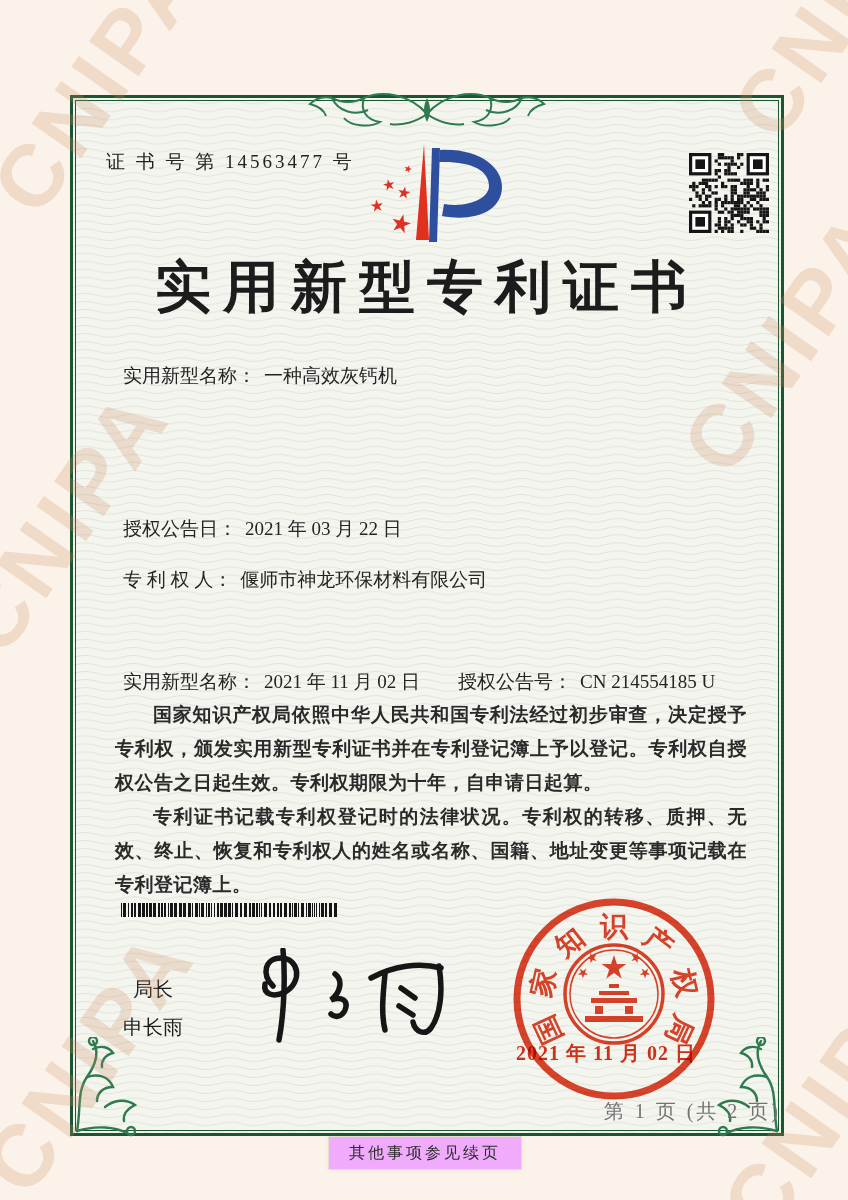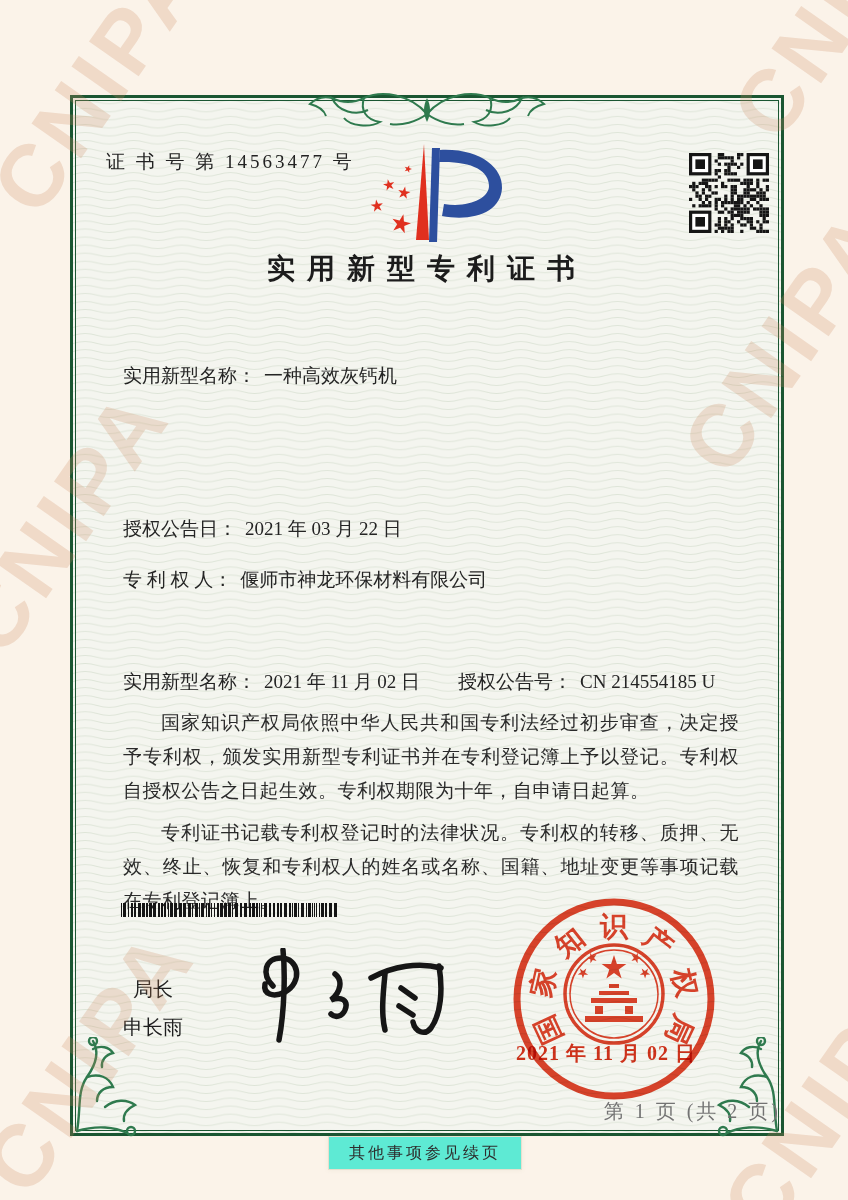--- a/index.html
+++ b/index.html
@@ -12,41 +12,41 @@
   .waves{position:absolute;inset:0;width:100%;height:100%;}
   
   .top-flourish{position:absolute;left:50%;top:-16px;transform:translateX(-50%);}
   .corner-bl{position:absolute;left:-2px;bottom:-4px;}
   .corner-br{position:absolute;right:-2px;bottom:-4px;transform:scaleX(-1);}
   
   .cert-no{position:absolute;left:33px;top:51px;font-size:19px;letter-spacing:3px;}
   .logo{position:absolute;left:272px;top:38px;}
   .qr{position:absolute;left:616px;top:55px;width:80px;height:80px;}
   .title{position:absolute;left:0;top:152px;width:100%;text-align:center;
-         font-size:28px;font-weight:bold;letter-spacing:12px;color:#1c1c1c;}
+         font-size:56px;font-weight:bold;letter-spacing:12px;color:#1c1c1c;}
   .row{position:absolute;left:50px;font-size:19px;white-space:nowrap;color:#242424;}
   .row .val{margin-left:8px;}
   .grant-no{position:absolute;left:335px;top:0;font-family:Liberation Serif, serif;}
   .body-text{position:absolute;left:42px;top:600px;width:632px;font-size:19px;
              line-height:34px;text-align:justify;color:#2a2a2a;letter-spacing:0.5px;}
-  .body-text p{margin:8px;text-indent:2em;}
+  .body-text p{margin:0;text-indent:2em;font-weight:bold;}
   .barcode{position:absolute;left:48px;top:805px;width:219px;height:14px;}
   .signer{position:absolute;left:50px;top:878px;font-family:"Liberation Sans","DejaVu Sans",sans-serif;
           font-size:20px;color:#1e1e1e;text-align:center;}
   .signer .name{margin-top:11px;}
   .signature{position:absolute;left:170px;top:850px;}
   .seal{position:absolute;left:438px;top:798px;width:206px;height:206px;
         mix-blend-mode:multiply;opacity:.95;}
   .seal-date{position:absolute;left:428px;top:942px;width:210px;text-align:center;
              color:#d8341c;font-weight:bold;font-size:20px;letter-spacing:1px;
              mix-blend-mode:multiply;}
   .page-num{position:absolute;left:0;top:1000px;width:100%;text-align:right;
             font-size:20px;letter-spacing:3px;color:#737373;}
   .note-box{position:absolute;left:328px;top:1136px;width:192px;height:32px;
-            background:#5eead4;border:1px solid #e6dfcd;display:flex;align-items:center;
+            background:#f0abfc;border:1px solid #e6dfcd;display:flex;align-items:center;
             justify-content:center;font-size:16px;letter-spacing:3px;color:#2e2e2e;
             box-shadow:0 0 5px rgba(120,100,70,.08);}
   
   .watermark-layer{position:absolute;inset:0;pointer-events:none;z-index:60;}
   .wm{position:absolute;font-family:"Liberation Sans","DejaVu Sans",sans-serif;font-weight:bold;
       font-size:88px;color:rgba(205,140,95,.24);transform:rotate(-55deg);letter-spacing:6px;}
 </style>
 </head>
 <body>
 

